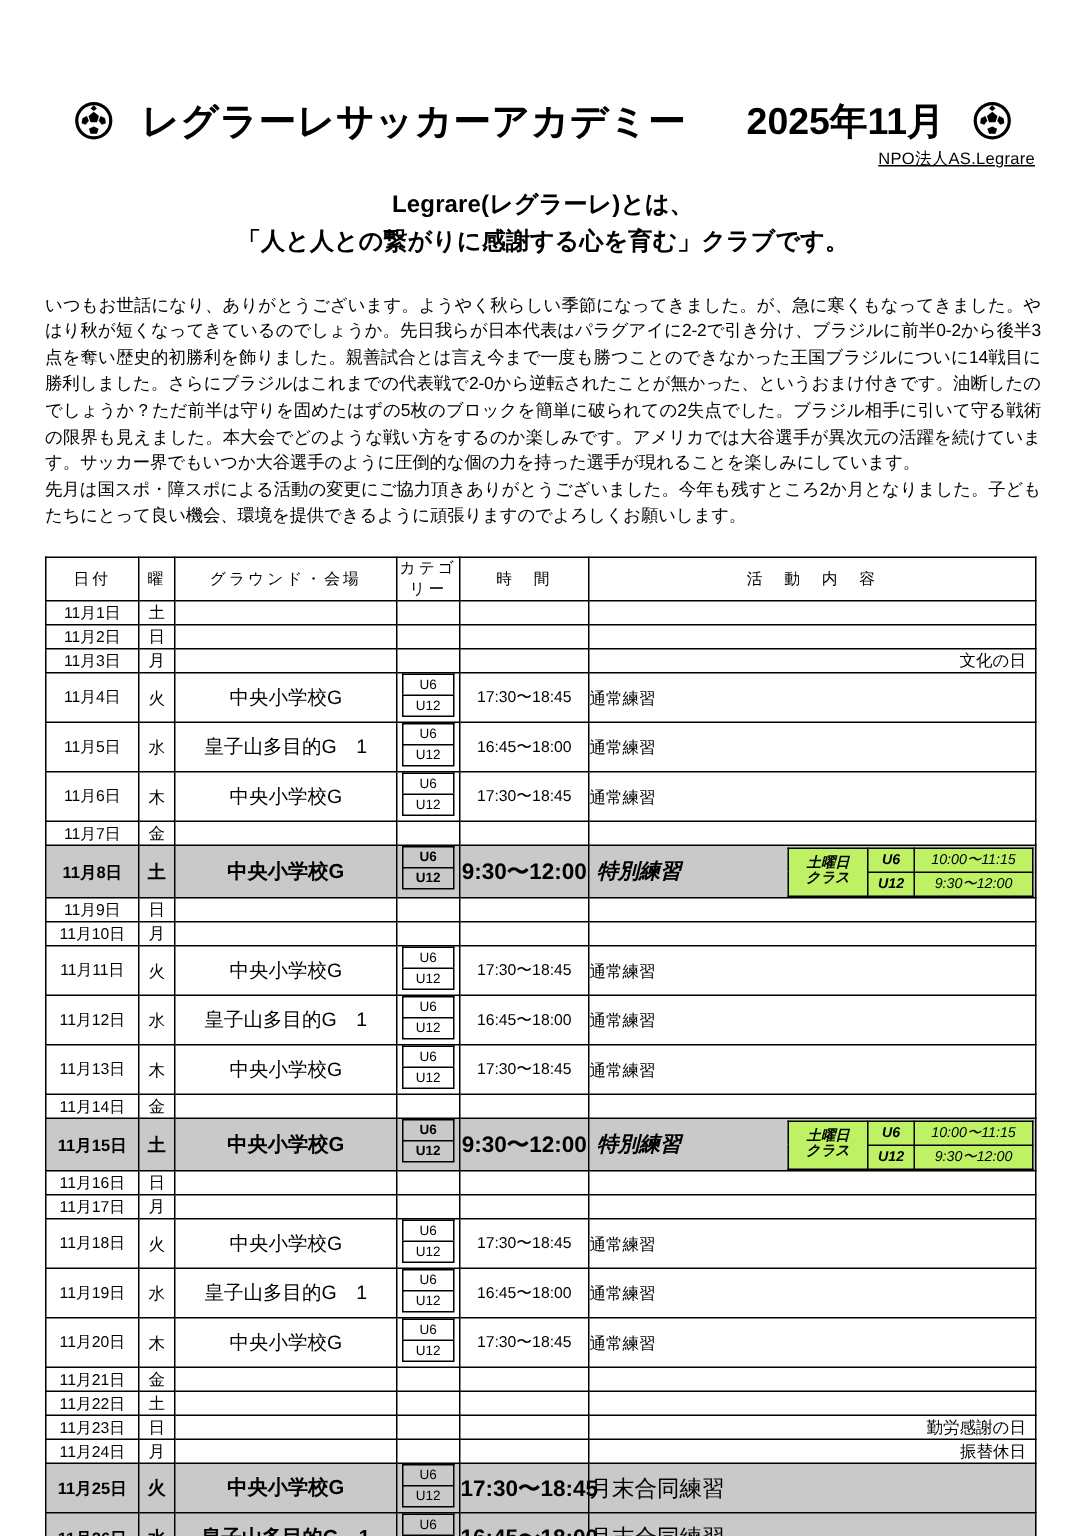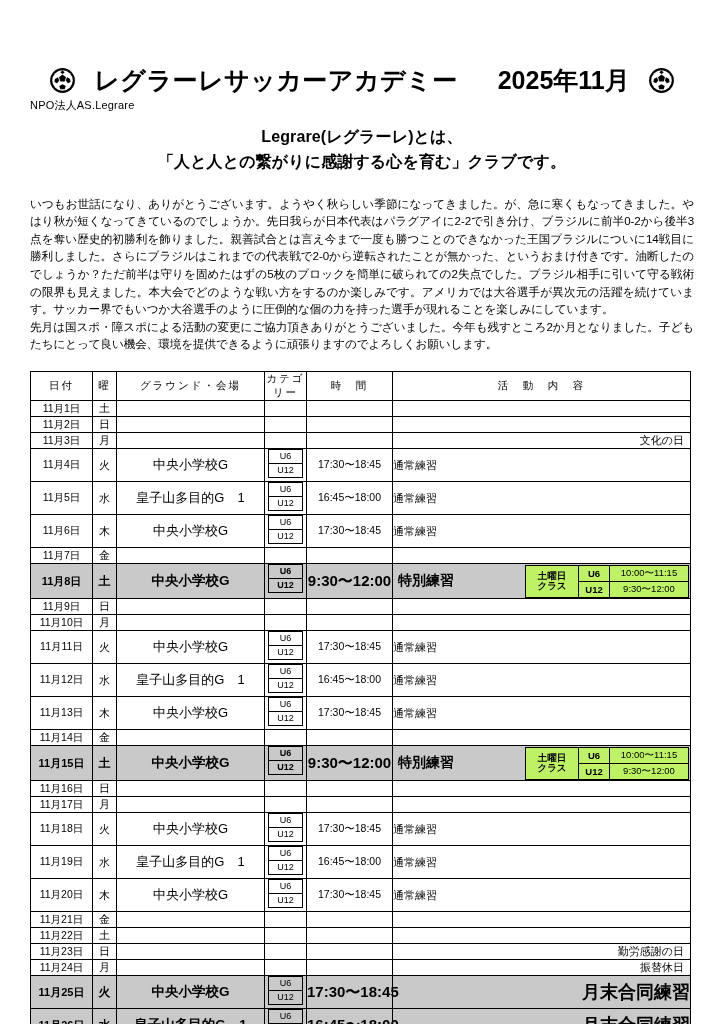--- a/index.html
+++ b/index.html
@@ -48,26 +48,27 @@
     padding: 0 18px;
   }
   .title-gap { width: 22px; }
   .title-date {
     font-size: 25px;
     font-weight: bold;
     white-space: nowrap;
     padding-right: 18px;
   }
   .org-line {
-    text-align: left;
+    text-align: right;
     font-size: 11px;
     font-weight: normal;
     margin-top: 1px;
     padding-right: 4px;
     letter-spacing: 0.2px;
+    text-decoration: underline;
   }
 
   .motto {
     margin-top: 12px;
     text-align: center;
     font-size: 16px;
     font-weight: bold;
     line-height: 1.55;
     letter-spacing: 0.1px;
   }
@@ -168,21 +169,21 @@
 
   
   tr.shaded td { background: #c9c9c9; }
   tr.shaded td.date { font-weight: bold; font-size: 11px; }
   tr.shaded td.dow  { font-weight: bold; font-size: 12px; }
   tr.shaded td.place { font-weight: bold; font-size: 13.5px; }
   tr.shaded td.time  { font-weight: bold; font-size: 15px; }
   .cat-box.bold span { font-weight: bold; }
 
   
-  td.act-sat { padding: 0; }
+  td.act-sat { padding: 0; font-style: italic; }
   .sat-inner {
     display: flex;
     align-items: stretch;
     justify-content: space-between;
     height: 100%;
     width: 100%;
   }
   .sat-label {
     font-size: 14px;
     font-weight: bold;
@@ -209,24 +210,23 @@
   td.sc-name {
     font-size: 11.5px;
     font-weight: bold;
     width: 52px;
     line-height: 1.05;
   }
   td.sc-cat  { width: 30px; font-weight: bold; font-size: 10px; }
   td.sc-time { width: 78px; font-size: 10px; }
 
   td.act-bold {
-    font-size: 18px;
-    font-weight: bold;
+    font-size: 15px;
+    font-weight: normal;
     padding-left: 5px;
-    text-align: right;
   }
 </style>
 </head>
 <body>
 
 <div class="page">
 
   <div class="header-block">
     <div class="title-row">
       <span class="ball">

